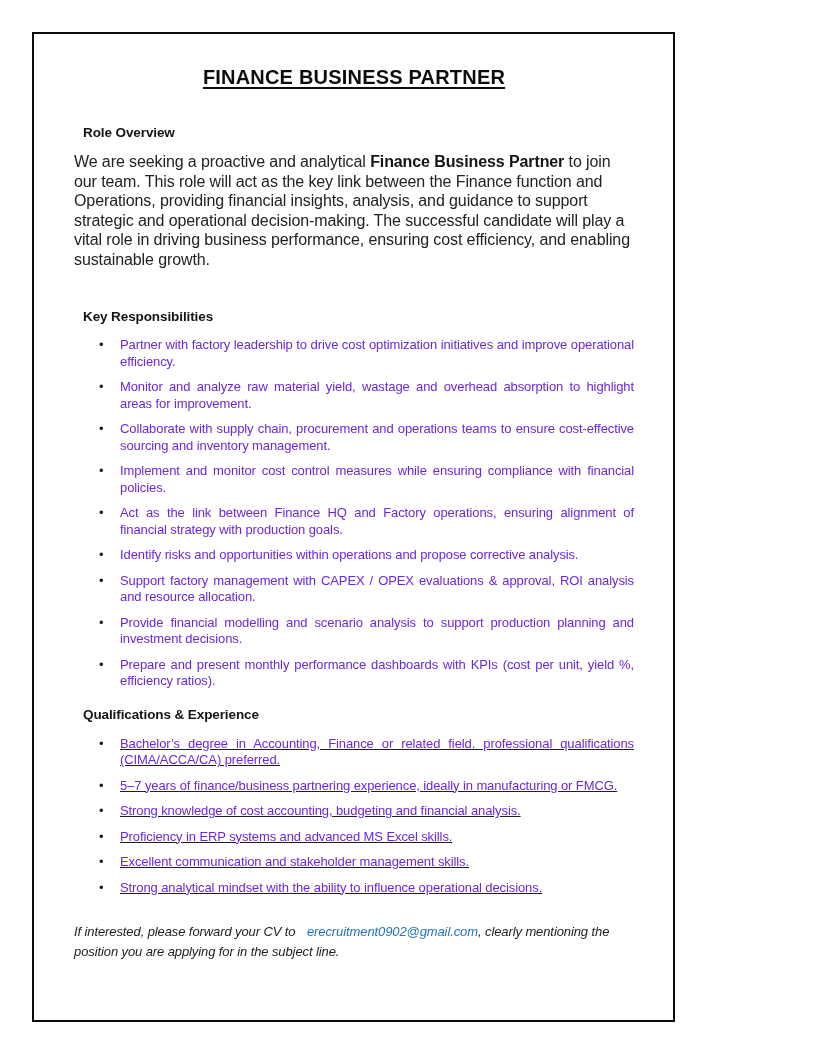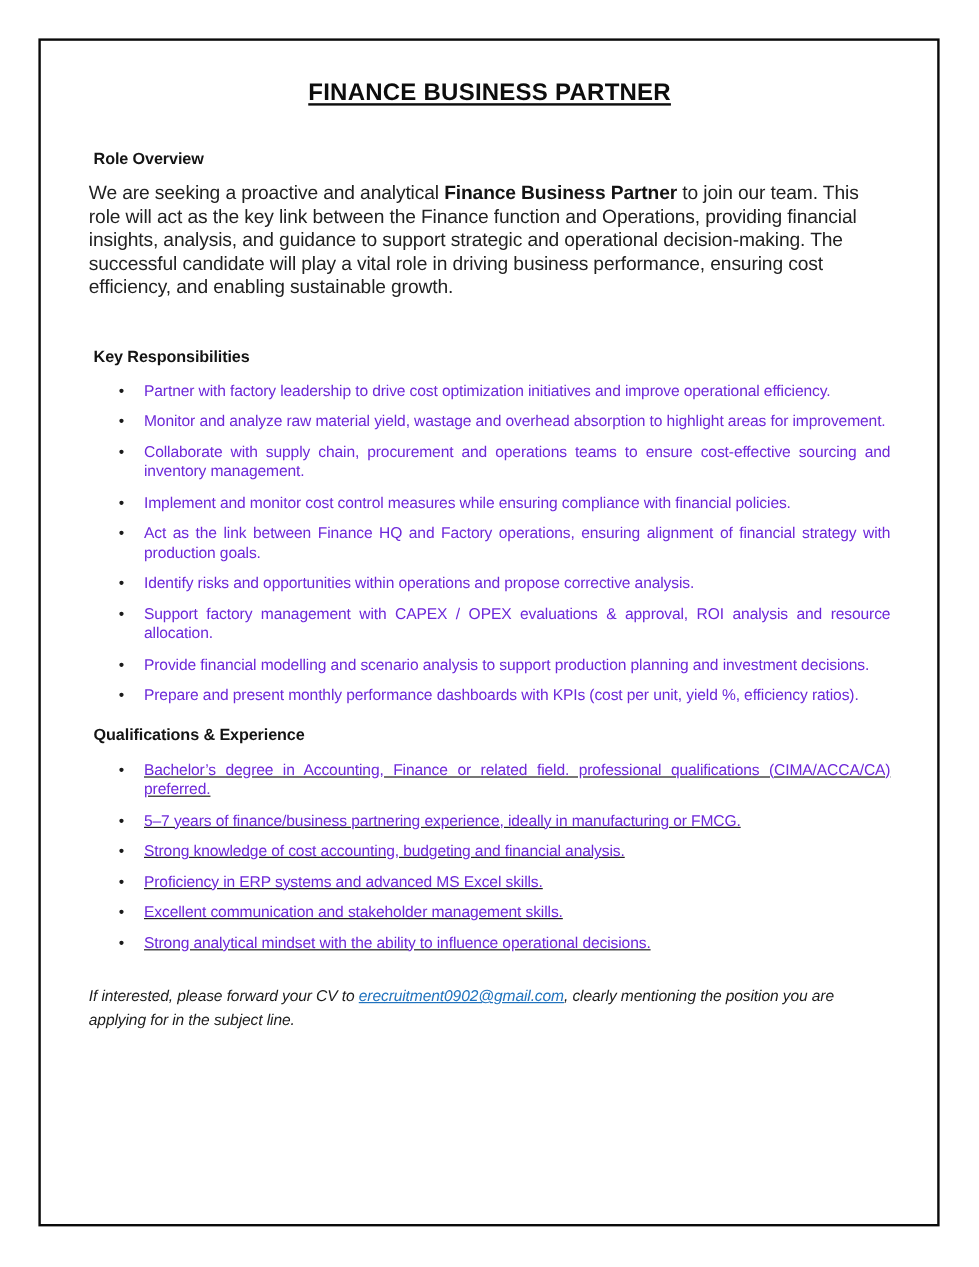--- a/index.html
+++ b/index.html
@@ -7,42 +7,42 @@
     width: 816px; height: 1056px;
     background: #ffffff;
     font-family: "Liberation Sans", sans-serif;
     color: #1f1f1f;
     position: relative;
     -webkit-font-smoothing: antialiased;
   }
   .frame {
     position: absolute;
     left: 32px; top: 32px;
-    width: 751px; height: 990px;
+    width: 643px; height: 990px;
     border: 2px solid #0a0a0a;
     box-sizing: border-box;
     padding: 30px 39px 0 40px;
     background: #ffffff;
     overflow: hidden;
   }
   .title-wrap { text-align: center; margin: 0; }
   .doc-title {
     display: inline-block;
     margin: 0;
     font-size: 20px;
     line-height: 26px;
     font-weight: bold;
     letter-spacing: 0.2px;
     color: #0d0d0d;
     text-decoration: underline;
     text-decoration-thickness: 2px;
     text-underline-offset: 3px;
   }
   .h2 {
-    margin: 4px;
+    margin: 9px;
     font-size: 13.5px;
     line-height: 17px;
     font-weight: bold;
     color: #141414;
     letter-spacing: -0.1px;
   }
   .h2-role { margin-top: 34px; }
   .h2-kr   { margin-top: 39px; }
   .h2-qual { margin-top: 16px; }
   .overview-para {
@@ -79,23 +79,23 @@
   .footer-para {
     margin: 26px 0 0 0;
     font-size: 13px;
     line-height: 19.5px;
     letter-spacing: -0.1px;
     font-style: italic;
     color: #1c1c1c;
   }
   .email-link {
     color: #2173BE;
-    text-decoration: underline;
     cursor: pointer;
     font-style: italic;
+    margin-left: 8px;
   }
 </style>
 </head>
 <body>
 
 <div class="frame">
 
   <div class="title-wrap">
     <h1 class="doc-title">FINANCE BUSINESS PARTNER</h1>
   </div>

